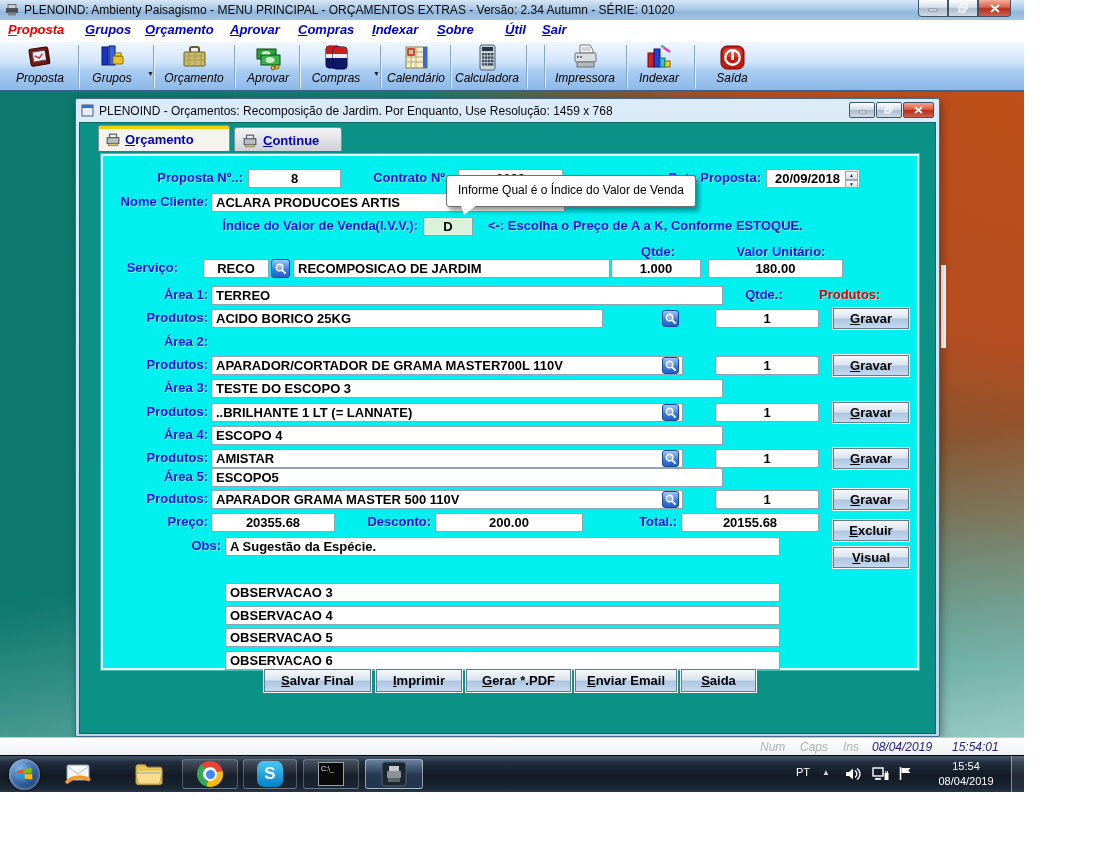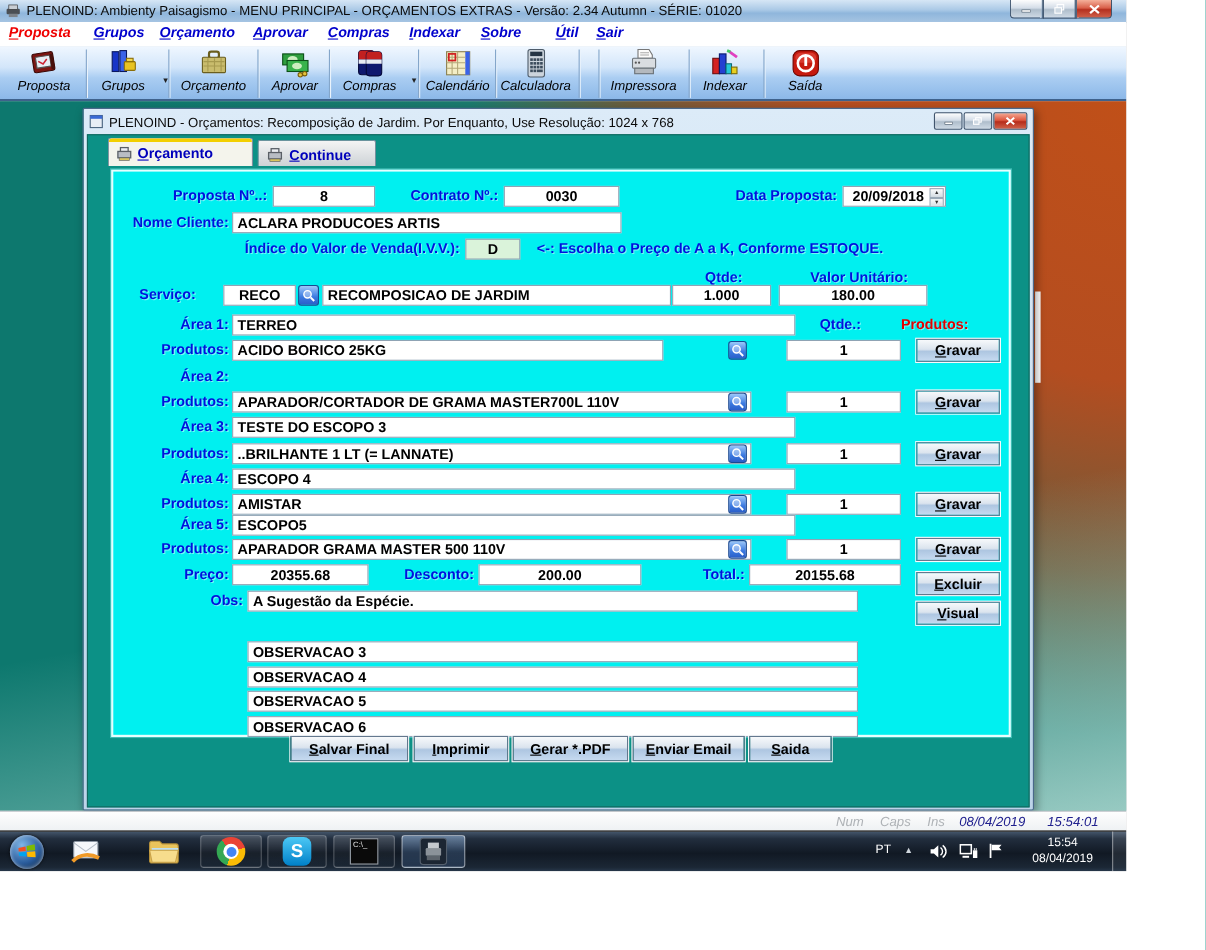--- a/index.html
+++ b/index.html
@@ -302,21 +302,21 @@
 
   <div class="abs workspace">
     <div class="abs white-strip"></div>
 
     <div class="abs child">
       <div class="child-title">
         <svg class="abs" style="left:2px;top:3px" width="13" height="13" viewBox="0 0 13 13">
             <rect x="1" y="1" width="11" height="11" fill="#e8eef5" stroke="#46617c"></rect>
             <rect x="1" y="1" width="11" height="3" fill="#3a6ad4"></rect>
           </svg>
-        <div class="child-title-text">PLENOIND - Orçamentos: Recomposição de Jardim. Por Enquanto, Use Resolução: 1024 x 768</div>
+        <div class="child-title-text">PLENOIND - Orçamentos: Recomposição de Jardim. Por Enquanto, Use Resolução: 1459 x 768</div>
         <div class="cwbtns">
           <div class="cwb">
               <svg width="9" height="7" viewBox="0 0 9 7">
                 <rect x="1" y="4" width="7" height="2" fill="#fff" stroke="#3a4a5c" stroke-width=".5"></rect>
               </svg>
             </div>
           <div class="cwb">
               <svg width="10" height="9" viewBox="0 0 10 9">
                 <rect x="3" y="1" width="5" height="4" fill="none" stroke="#fff"></rect>
                 <rect x="1" y="3" width="5" height="4" fill="#cdd8e2" stroke="#fff"></rect>
@@ -357,20 +357,21 @@
           <div class="fd ctr" style="left:355px;top:13px;width:105px">0030</div>
           <div class="lb" style="left:540px;top:14px;width:118px">Data Proposta:</div>
           <div class="fd ctr" style="left:663px;top:13px;width:94px;padding-right:15px">
             <span>20/09/2018</span>
             <span class="spin">
                 <span>▲</span>
                 <span>▼</span>
               </span>
           </div>
 
+          <div class="tip">Informe Qual é o Índice do Valor de Venda</div>
 
           <div class="lb" style="left:0;top:38px;width:105px">Nome Cliente:</div>
           <div class="fd" style="left:108px;top:37px;width:354px">ACLARA PRODUCOES ARTIS</div>
 
           <div class="lb" style="left:0;top:62px;width:315px">Índice do Valor de Venda(I.V.V.):</div>
           <div class="fd green" style="left:320px;top:61px;width:50px">D</div>
           <div class="lb lft" style="left:385px;top:62px;width:420px">&lt;-: Escolha o Preço de A a K, Conforme ESTOQUE.</div>
 
           <div class="lb ctr" style="left:505px;top:88px;width:100px">Qtde:</div>
           <div class="lb ctr" style="left:608px;top:88px;width:140px">Valor Unitário:</div>

